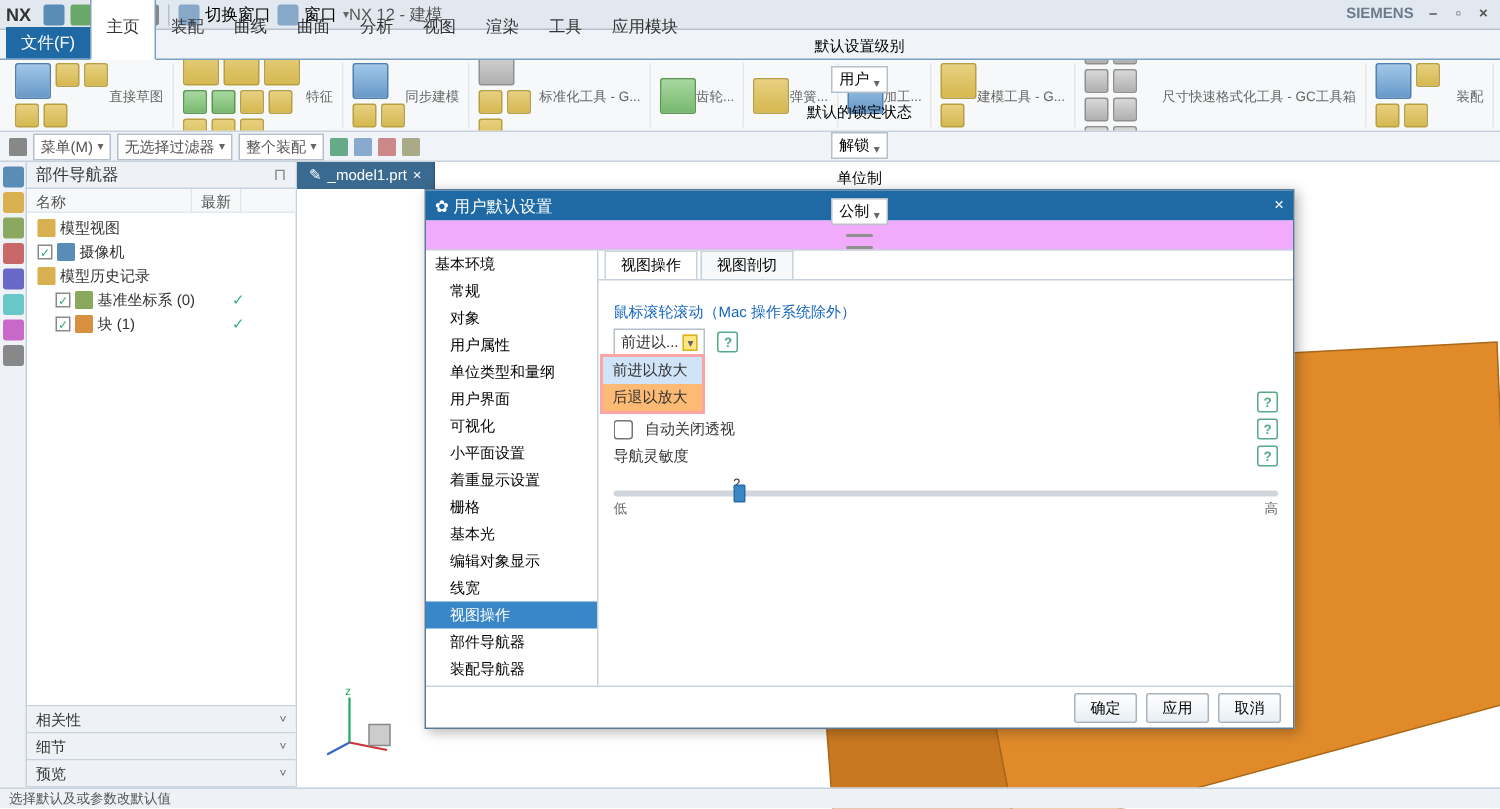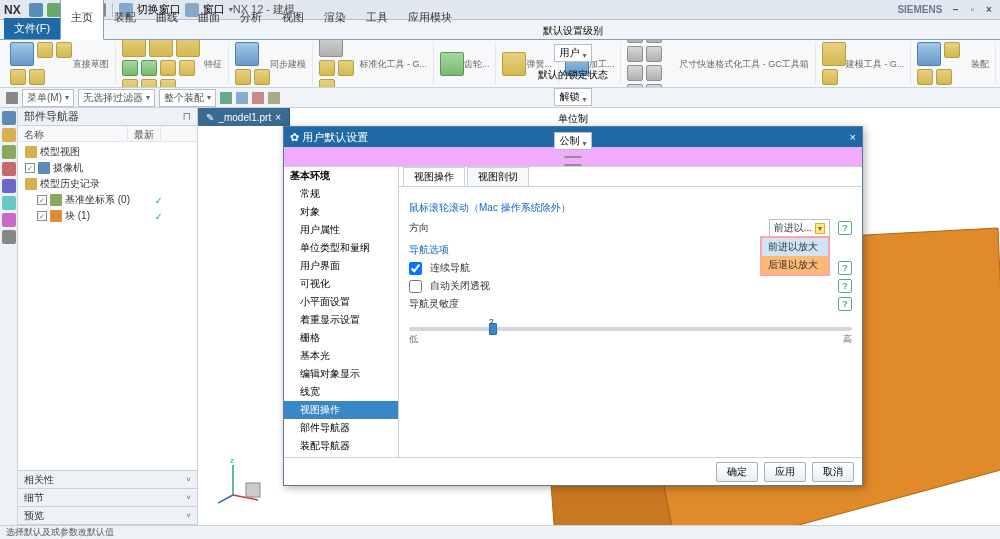--- a/index.html
+++ b/index.html
@@ -65,21 +65,21 @@
 .csys { position: absolute; bottom: 20px; left: 20px; }
 
 
 .dialog { position: absolute; top: 18px; left: 85px; width: 580px; height: 360px; background: #fff; border: 1px solid #5a7a95; box-shadow: 2px 2px 8px rgba(0,0,0,0.3); display: flex; flex-direction: column; }
 .dlg-title { height: 20px; background: #1f6aa5; color: #fff; display: flex; align-items: center; padding: 0 6px; font-size: 11px; justify-content: space-between; }
 .dlg-toolbar { height: 20px; background: #f0abfc; border-bottom: 1px solid #c8d2dc; display: flex; align-items: center; padding: 0 6px; gap: 6px; font-size: 10px; justify-content: flex-end; flex-direction: column; }
 .dlg-combo { border: 1px solid #b5c0cc; background: #fff; padding: 1px 4px; display: flex; align-items: flex-end; gap: 3px; font-size: 10px; }
 .dlg-body { flex: 1; display: flex; overflow: hidden; }
 .dlg-tree { width: 115px; background: #fff; border-right: 1px solid #c8d2dc; overflow-y: auto; font-size: 10px; }
 .dlg-tree .node { padding: 2px 6px; cursor: pointer; white-space: nowrap; }
-.dlg-tree .node.root { font-weight: bold; }
+.dlg-tree .node.root { font-weight: normal; }
 .dlg-tree .node.child { padding-left: 16px; font-family: Liberation Serif, serif; }
 .dlg-tree .node.selected { background: #3a87c7; color: #fff; }
 .dlg-content { flex: 1; display: flex; flex-direction: column; }
 .dlg-subtabs { height: 20px; display: flex; border-bottom: 1px solid #c8d2dc; padding-left: 4px; align-items: flex-end; }
 .dlg-st { padding: 2px 10px; font-size: 10px; border: 1px solid #c8d2dc; border-bottom: none; margin-right: 2px; background: #f6f8fa; cursor: pointer; }
 .dlg-st.active { background: #fff; }
 .dlg-page { flex: 1; padding: 8px 10px; font-size: 10px; color: #333; position: relative; }
 .field-row { display: flex; align-items: center; margin: 4px 0; gap: 8px; }
 .field-label { flex: 1; }
 .help-icon { width: 14px; height: 14px; border: 1px solid #5a8; color: #5a8; display: inline-flex; align-items: center; justify-content: center; font-size: 9px; font-weight: bold; border-radius: 2px; cursor: pointer; }
@@ -198,37 +198,37 @@
       <div class="rgroup-label">弹簧...</div>
     </div>
   <div class="rgroup">
       <div class="rgroup-btns">
         <span class="rbtn big blue"></span>
       </div>
       <div class="rgroup-label">加工...</div>
     </div>
   <div class="rgroup">
       <div class="rgroup-btns">
+        <span class="rbtn big"></span>
+        <span class="rbtn"></span>
+      </div>
+      <div class="rgroup-label">建模工具 - G...</div>
+    </div>
+  <div class="rgroup">
+      <div class="rgroup-btns">
         <span class="rbtn gray"></span>
         <span class="rbtn gray"></span>
         <span class="rbtn gray"></span>
         <span class="rbtn gray"></span>
         <span class="rbtn gray"></span>
         <span class="rbtn gray"></span>
         <span class="rbtn gray"></span>
         <span class="rbtn gray"></span>
       </div>
       <div class="rgroup-label">尺寸快速格式化工具 - GC工具箱</div>
-    </div>
-  <div class="rgroup">
-      <div class="rgroup-btns">
-        <span class="rbtn big"></span>
-        <span class="rbtn"></span>
-      </div>
-      <div class="rgroup-label">建模工具 - G...</div>
     </div>
   <div class="rgroup">
       <div class="rgroup-btns">
         <span class="rbtn big blue"></span>
         <span class="rbtn"></span>
         <span class="rbtn"></span>
         <span class="rbtn"></span>
       </div>
       <div class="rgroup-label">装配</div>
     </div>
@@ -397,21 +397,20 @@
             <div class="node child">装配导航器</div>
           </div>
         <div class="dlg-content">
           <div class="dlg-subtabs">
             <div class="dlg-st active">视图操作</div>
             <div class="dlg-st">视图剖切</div>
           </div>
           <div class="dlg-page">
             <div class="section-head">鼠标滚轮滚动（Mac 操作系统除外）</div>
             <div class="field-row">
-              <span class="field-label">方向</span>
               <span class="dd-btn">
                 <span>前进以...</span>
                   <span class="chev" style="background:#ffe680;border:1px solid #d8b020;padding:0 2px">▾</span>
                 <div class="dd-menu">
                   <div class="dd-item hover">前进以放大</div>
                   <div class="dd-item">后退以放大</div>
                 </div>
               </span>
               <span class="help-icon">?</span>
             </div>

